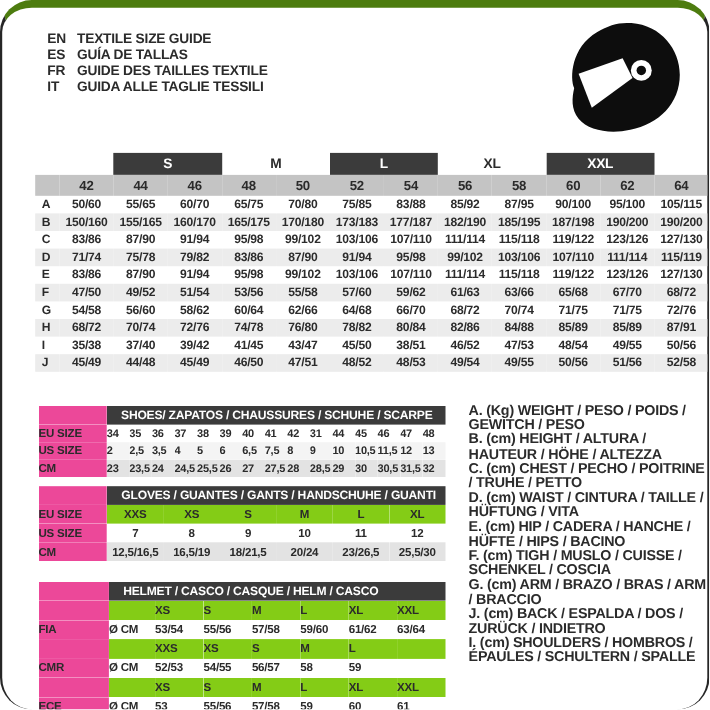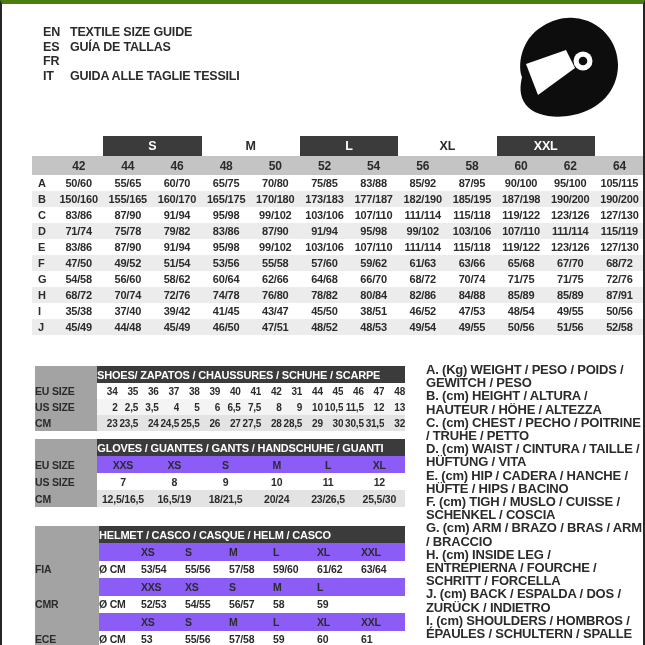--- a/index.html
+++ b/index.html
@@ -1,20 +1,20 @@
 <!DOCTYPE html>
 <html><head>
 <meta charset="utf-8">
 <style>
   html,body{margin:0;padding:0;background:#fff;}
   .sheet{
     position:relative;width:645px;height:645px;background:#fff;
-    border-top:4px solid #4d7c0f;border-left:2px solid #262626;border-right:2px solid #262626;
+    border-top:7px solid #4d7c0f;border-left:2px solid #262626;border-right:2px solid #262626;
     box-sizing:border-box;overflow:hidden;
-    font-family:"Liberation Sans",sans-serif;color:#2b2b2b;
+    font-family:"Liberation Sans",sans-serif;color:#2b2b2b;border-radius:29px;
   }
   
   .langs{position:absolute;left:41px;top:21px;}
   .lang-row{display:flex;font-size:12.5px;font-weight:700;line-height:14.5px;letter-spacing:-0.2px;}
   .lang-code{width:27px;flex:0 0 27px;}
   
   .helmet{position:absolute;top:12px;right:18px;}
   
   table{border-collapse:collapse;table-layout:fixed;}
   #main-table{position:absolute;left:30px;top:132px;width:612px;}
@@ -22,50 +22,51 @@
   #main-table .lcol{text-align:left;padding-left:6px;}
   .group-row th{height:20px;font-size:12.5px;}
   .group-row .dark{background:#3b3b3b;color:#fff;}
   .size-row td{background:#c4c4c4;height:19px;font-size:12px;}
   #main-tbody td{height:16px;font-size:11px;}
   #main-tbody tr.stripe{background:#ececec;}
   
   .lower-left{position:absolute;left:33px;top:362px;width:370px;}
   .t2{width:100%;border-collapse:collapse;table-layout:fixed;}
   .t2 th,.t2 td{padding:0;font-weight:700;white-space:nowrap;overflow:hidden;letter-spacing:-0.2px;}
-  .t2 .bar{background:#3b3b3b;color:#fff;font-size:11px;text-align:left;padding-left:0;height:17px;}
-  .t2 .lbl{text-align:left;font-size:10.5px;background:#a3a3a3;}
-  #shoes-table td.v{text-align:right;font-size:10px;height:16px;}
+  .t2 .bar{background:#3b3b3b;color:#fff;font-size:11px;text-align:left;padding-left:13px;height:17px;}
+  .t2 .lbl{text-align:left;font-size:10.5px;background:#ec4899;}
+  #shoes-table td.v{text-align:left;font-size:10px;height:16px;}
   #gloves-table td.v{text-align:center;font-size:10.5px;height:17px;}
   #helmet-table td.v{text-align:left;font-size:10.5px;height:17.5px;}
   #gloves-table{margin-top:8px;}
   #helmet-table{margin-top:19px;}
   .bg-a{background:#f4f4f4;}
   .bg-b{background:#e3e3e3;margin-left:46px;}
-  .bg-c{background:#8b5cf6;}
+  .bg-c{background:#84cc16;}
   
   .legend{position:absolute;left:424px;top:359px;width:218px;}
   .legend-item{font-size:13px;font-weight:700;line-height:13.2px;letter-spacing:-0.2px;}
 </style>
 </head>
 <body>
 
 <div class="sheet">
 
   <div class="langs">
     <div class="lang-row">
       <span class="lang-code">EN</span>
       <span>TEXTILE SIZE GUIDE</span>
     </div>
     <div class="lang-row">
       <span class="lang-code">ES</span>
       <span>GUÍA DE TALLAS</span>
     </div>
     <div class="lang-row">
       <span class="lang-code">FR</span>
+      <span>GUIDE DES TAILLES TEXTILE</span>
     </div>
     <div class="lang-row">
       <span class="lang-code">IT</span>
       <span>GUIDA ALLE TAGLIE TESSILI</span>
     </div>
   </div>
 
   <svg class="helmet" width="112" height="104" viewBox="0 0 112 104" aria-hidden="true">
     <path d="M61 2 C 88 4 105 26 105 49 C 105 75 86 94 60 99 C 42 103 22 100 13 89 C 6 80 7 70 9 61 C 5 52 6 24 30 10 C 40 4 50 1 61 2 Z" fill="#0d0d0d"></path>
     <polygon points="13,48 53,34 62,52 25,79" fill="#ffffff"></polygon>
@@ -451,18 +452,17 @@
   </div>
 
   <div class="legend" id="legend">
       <div class="legend-item">A. (Kg) WEIGHT / PESO / POIDS / GEWITCH / PESO</div>
       <div class="legend-item">B. (cm) HEIGHT / ALTURA / HAUTEUR / HÖHE / ALTEZZA</div>
       <div class="legend-item">C. (cm) CHEST / PECHO / POITRINE / TRUHE / PETTO</div>
       <div class="legend-item">D. (cm) WAIST / CINTURA / TAILLE / HÜFTUNG / VITA</div>
       <div class="legend-item">E. (cm) HIP / CADERA / HANCHE / HÜFTE / HIPS / BACINO</div>
       <div class="legend-item">F. (cm) TIGH / MUSLO / CUISSE / SCHENKEL / COSCIA</div>
       <div class="legend-item">G. (cm) ARM / BRAZO / BRAS / ARM / BRACCIO</div>
-      <div class="legend-item">H. (cm) INSIDE LEG / ENTREPIERNA / FOURCHE / SCHRITT / FORCELLA</div>
       <div class="legend-item">J. (cm) BACK / ESPALDA / DOS / ZURÜCK / INDIETRO</div>
       <div class="legend-item">I. (cm) SHOULDERS / HOMBROS / ÉPAULES / SCHULTERN / SPALLE</div>
     </div>
 
 </div>
 
 </body></html>

